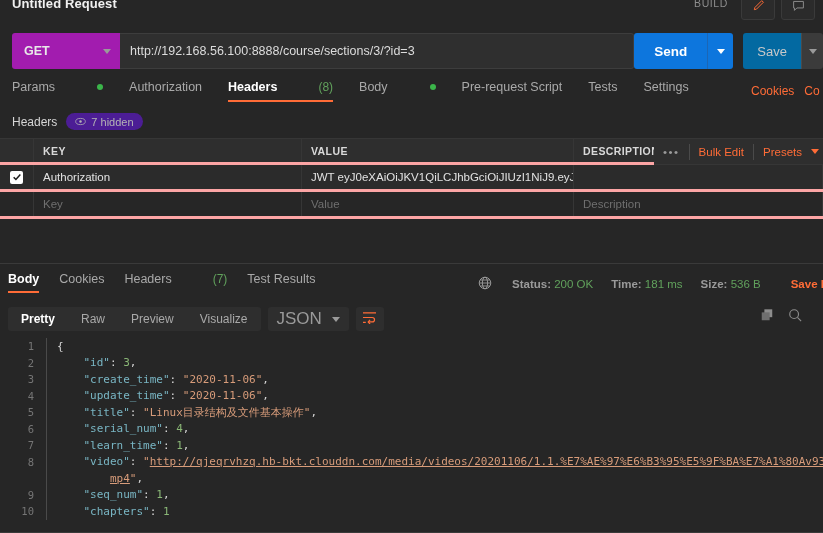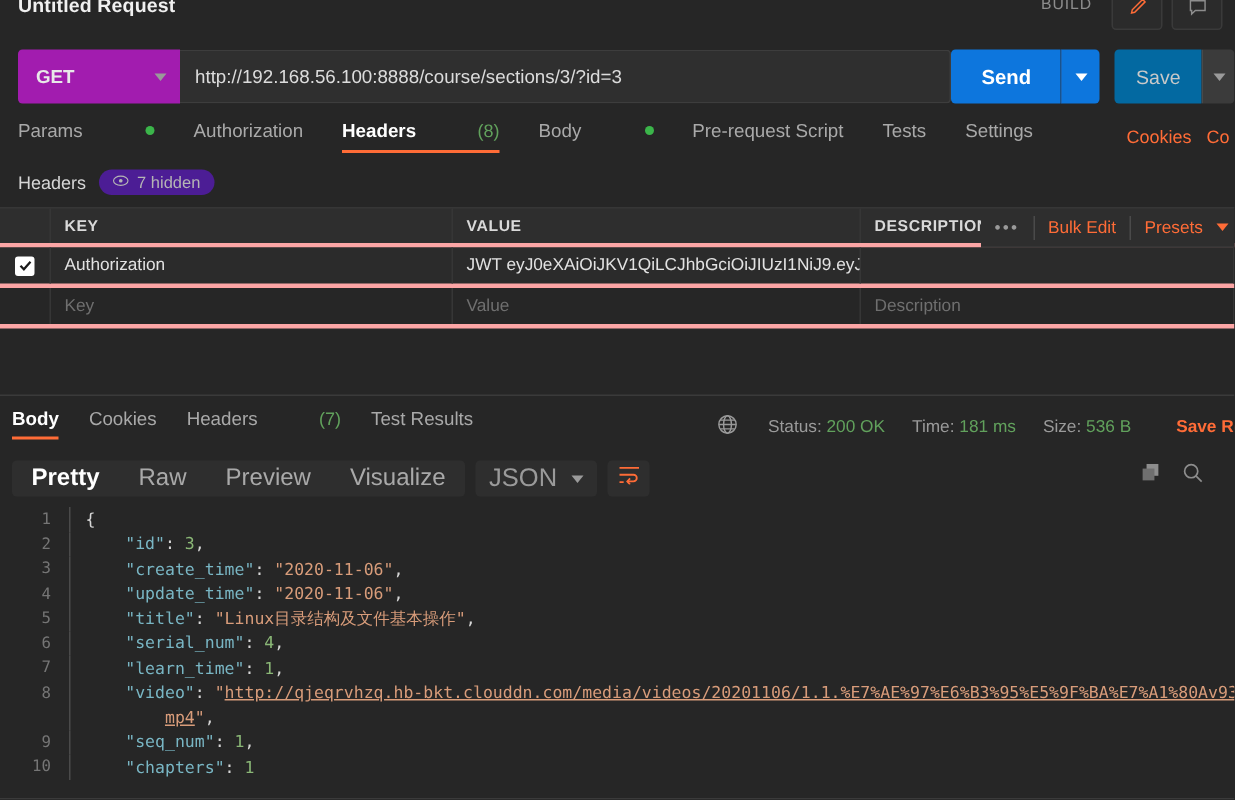--- a/index.html
+++ b/index.html
@@ -148,33 +148,33 @@
     position: absolute; left: 8px; top: 272px; display: flex; align-items: flex-start;
   }
   .resp-tabs .tab { margin-right: 20px; padding-bottom: 7px; }
   .resp-meta {
     position: absolute; right: 0px; top: 276px;
     display: flex; align-items: center; gap: 0px; font-size: 11.5px; color: #9a9a9a;
     width: 363px; overflow: hidden;
   }
   .resp-meta .globe { margin-right: 20px; margin-left: 18px; }
   .meta-item { margin-right: 18px; white-space: nowrap; }
-  .meta-item b { font-weight: normal; color: #9a9a9a; }
+  .meta-item b { font-weight: bold; color: #9a9a9a; }
   .meta-val { color: #61a15c; }
   .meta-divider { width: 1px; height: 14px; background: #4a4a4a; margin-right: 12px; }
   .save-resp { color: #ff6c37; font-weight: bold; white-space: nowrap; }
 
   
   .body-toolbar {
     position: absolute; left: 8px; top: 307px; display: flex; align-items: center; gap: 7px;
   }
   .seg {
     display: flex; align-items: center; background: #2e2e2e; border-radius: 3px; height: 24px;
   }
-  .seg .s-item { font-size: 16px; color: #a9a9a9; padding: 0 13px; line-height: 24px; text-align: right; }
+  .seg .s-item { font-size: 12px; color: #a9a9a9; padding: 0 13px; line-height: 24px; text-align: right; }
   .seg .s-item.active { color: #fff; font-weight: bold; }
   .lang-sel {
     display: flex; align-items: center; gap: 10px; background: #2e2e2e;
     border-radius: 3px; height: 24px; padding: 0 9px; font-size: 17px; color: #9a9a9a;
   }
   .wrap-btn {
     width: 28px; height: 24px; background: #2e2e2e; border-radius: 3px;
     display: flex; align-items: center; justify-content: center;
   }
   .body-tools-right {

